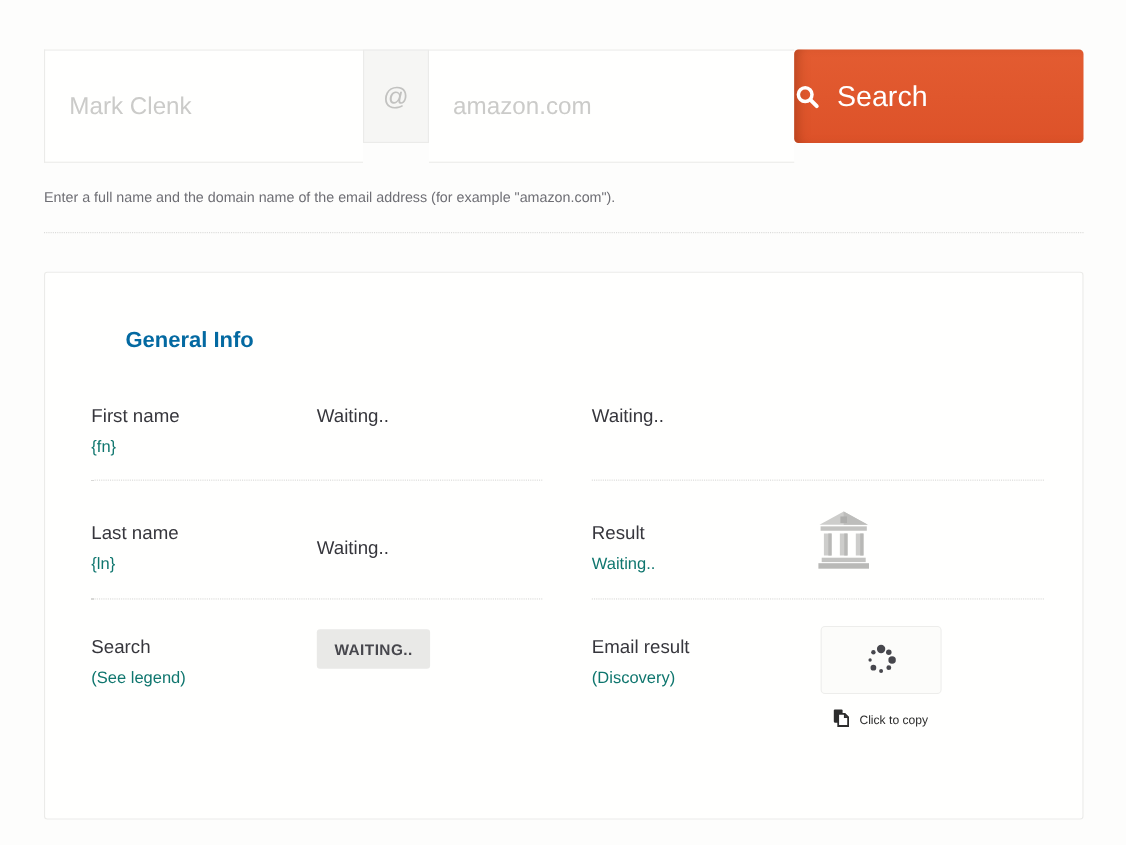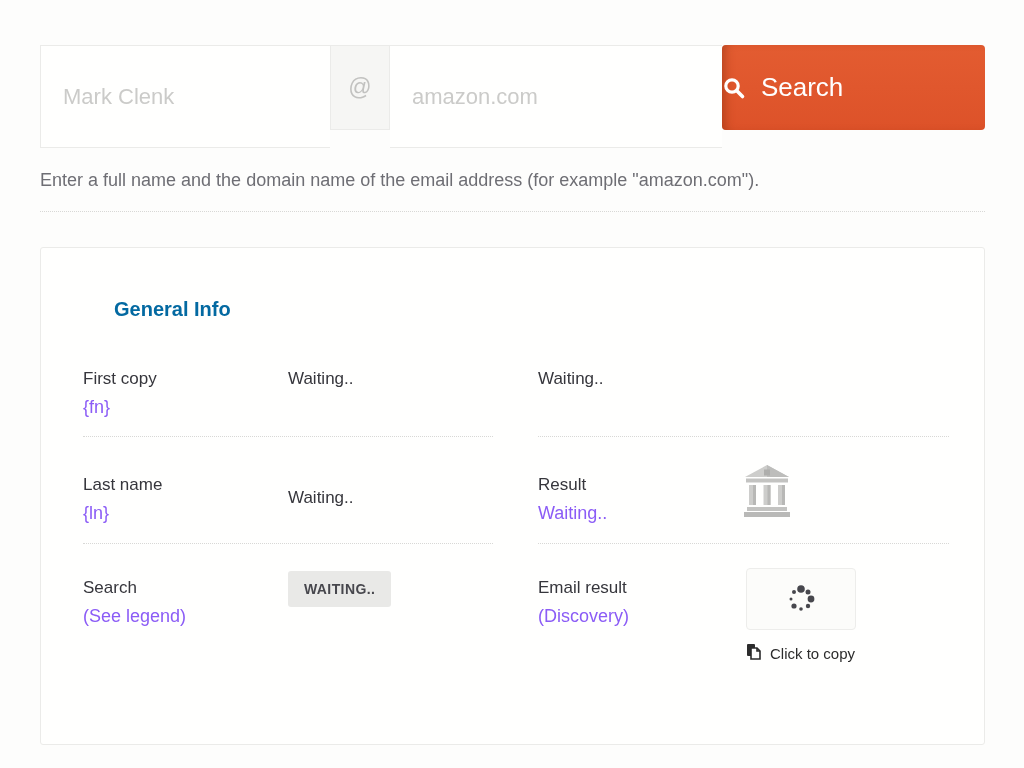--- a/index.html
+++ b/index.html
@@ -42,21 +42,21 @@
     box-shadow: inset 8px 0 10px -5px rgba(140,47,15,0.5);
     color:#ffffff; font-family:"Liberation Sans", sans-serif;
     font-size:26px;
     display:flex; align-items:center; gap:15px;
   }
   .search-btn svg { display:block; }
 
   
   .helper {
     position:absolute; left:40px; top:168px; width:945px;
-    font-size:18px; color:#6e6e74; line-height:24px;
+    font-size:13px; color:#6e6e74; line-height:24px;
   }
   .top-divider {
     position:absolute; left:40px; top:211px; width:945px; height:0;
     border-top:1px dotted #d8d8d6;
   }
 
   
   .card {
     position:absolute; left:40px; top:247px; width:945px; height:498px;
     background:#fffffe; border:1px solid #ebebe9; border-radius:3px;
@@ -70,21 +70,21 @@
   .cell {
     display:flex; align-items:flex-start;
     border-bottom:1px dotted #d8d8d6;
   }
   .cell.row1 { padding:47px 0 19px; }
   .cell.row2 { padding:36px 0 20px;align-items:center; }
   .cell.row3 { padding:33px 0 0; border-bottom:none; }
 
   .label-block { width:205px; flex:0 0 205px; }
   .f-label { font-size:17px; color:#36363c; line-height:22px; }
-  .f-sub   { font-size:18px; color:#8b5cf6; line-height:20px; margin-top:7px; }
+  .f-sub   { font-size:15px; color:#0f766e; line-height:20px; margin-top:7px; }
   .f-value { font-size:17px; color:#36363c; line-height:22px; }
 
   .bank-wrap { margin-top:-10px; }
 
   .badge {
     display:inline-block; margin-top:-6px;
     background:#e9e9e7; color:#47474d;
     font-size:14px; font-weight:bold; letter-spacing:0.4px;
     padding:10px 16px; border-radius:3px;
   }
@@ -102,21 +102,21 @@
     width:6px; height:6px; border-radius:50%;
     color:#47474d; background:transparent;
     box-shadow:
       0 -10px 0 0.8px, 7px -7px 0 -0.5px, 10px 0 0 0.4px, 7px 7px 0 -0.8px,
       0 10px 0 -1.2px, -7px 7px 0 -0.4px, -10px 0 0 -1.5px, -7px -7px 0 -1px;
     animation:spin 1s steps(8) infinite;
   }
   @keyframes spin { to { transform:rotate(360deg); } }
   .copy-row {
     margin-top:13px; display:flex; align-items:center; gap:8px;
-    font-size:15px; color:#2c2c2c; white-space:nowrap; cursor:pointer;
+    font-size:11px; color:#2c2c2c; white-space:nowrap; cursor:pointer;
   }
 </style>
 </head>
 <body>
 
 <div class="search-bar">
   <input class="input-name" type="text" placeholder="Mark Clenk" style="">
   <div class="at-box">
     <span>@</span>
   </div>
@@ -135,21 +135,21 @@
 <div class="helper">Enter a full name and the domain name of the email address (for example "amazon.com").</div>
 <div class="top-divider"></div>
 
 <div class="card">
   <div class="card-title">General Info</div>
 
   <div class="grid">
 
     <div class="cell row1">
       <div class="label-block">
-        <div class="f-label">First copy</div>
+        <div class="f-label">First name</div>
         <div class="f-sub">{fn}</div>
       </div>
       <div class="f-value">Waiting..</div>
     </div>
 
     <div class="cell row1">
       <div class="f-value">Waiting..</div>
     </div>
 
     <div class="cell row2">

